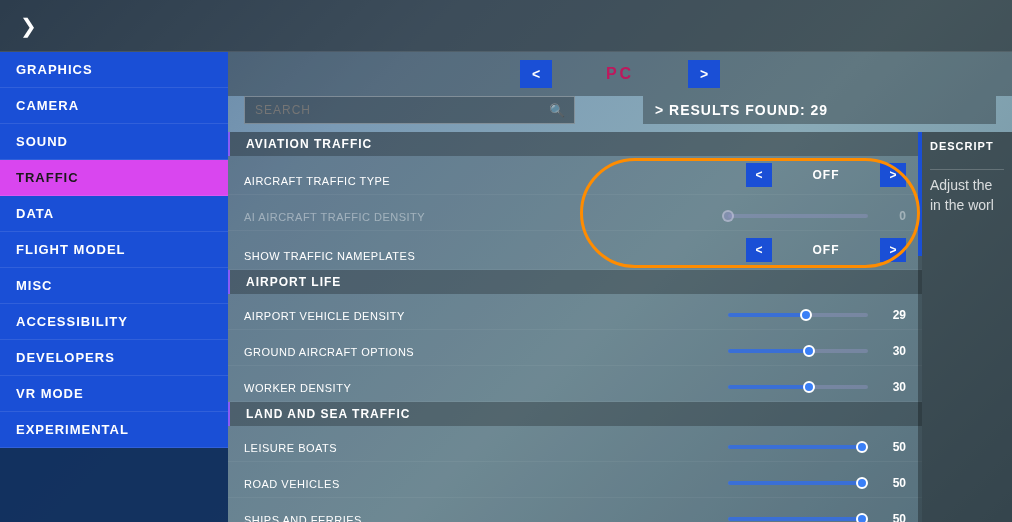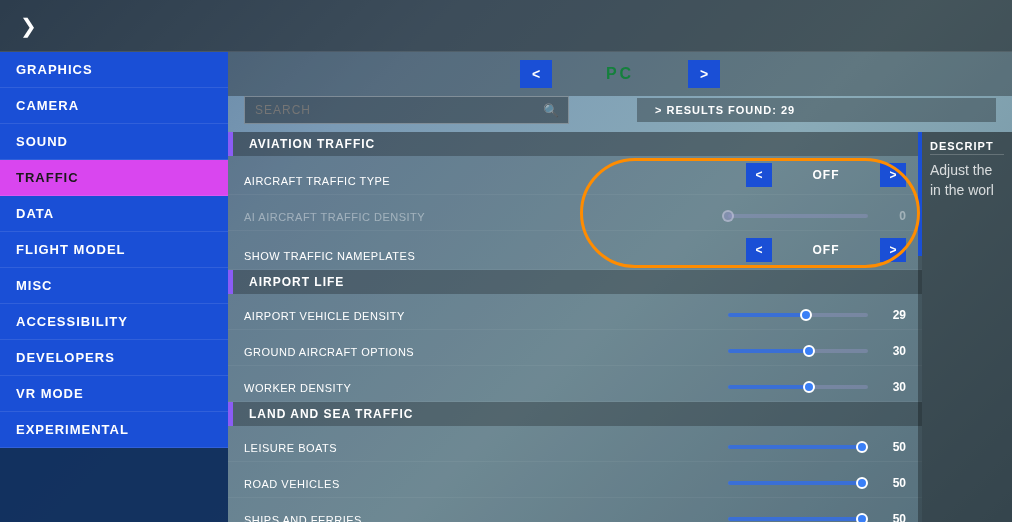--- a/index.html
+++ b/index.html
@@ -76,21 +76,21 @@
       color: white;
       border: none;
       cursor: pointer;
       display: flex;
       align-items: center;
       justify-content: center;
       font-size: 14px;
       font-weight: bold;
     }
     .platform-label {
-      color: #15803d;
+      color: #be185d;
       font-size: 16px;
       font-weight: bold;
       letter-spacing: 3px;
       min-width: 120px;
       text-align: center;
     }
 
     
     .search-bar {
       display: flex;
@@ -117,26 +117,26 @@
     .search-icon-span {
       position: absolute;
       right: 8px;
       top: 50%;
       transform: translateY(-50%);
       color: rgba(255,255,255,0.6);
       font-size: 13px;
     }
     .results-label {
       color: white;
-      font-size: 11px;
+      font-size: 14px;
       font-weight: bold;
       letter-spacing: 1px;
       white-space: nowrap;
       background: rgba(0,0,0,0.3);
-      padding: 6px 18px;
+      padding: 6px 12px;
       flex: 1;
       margin-left: 44px;
     }
 
     
     .options-list {
       flex: 1;
       overflow-y: auto;
       padding: 0 0 0 0;
       position: relative;
@@ -152,21 +152,21 @@
     }
 
     
     .section-header {
       background: rgba(0,0,0,0.4);
       color: white;
       font-size: 12px;
       font-weight: bold;
       letter-spacing: 1px;
       padding: 5px 16px;
-      border-left: 5px solid #8b5cf6;
+      border-left: 2px solid #8b5cf6;
     }
 
     
     .option-row {
       display: flex;
       align-items: flex-end;
       padding: 7px 16px;
       border-bottom: 1px solid rgba(255,255,255,0.05);
       background: rgba(0,0,0,0.2);
       min-height: 36px;
@@ -270,21 +270,21 @@
       flex-shrink: 0;
       overflow: hidden;
     }
     .right-panel-title {
       color: white;
       font-size: 11px;
       font-weight: bold;
       letter-spacing: 1px;
       margin-bottom: 6px;
       border-bottom: 1px solid rgba(255,255,255,0.2);
-      padding-bottom: 2px;
+      padding-bottom: 17px;
     }
     .right-panel-text {
       color: rgba(255,255,255,0.8);
       font-size: 14px;
       line-height: 1.4;
     }
 
     
     .circle-overlay {
       position: absolute;

